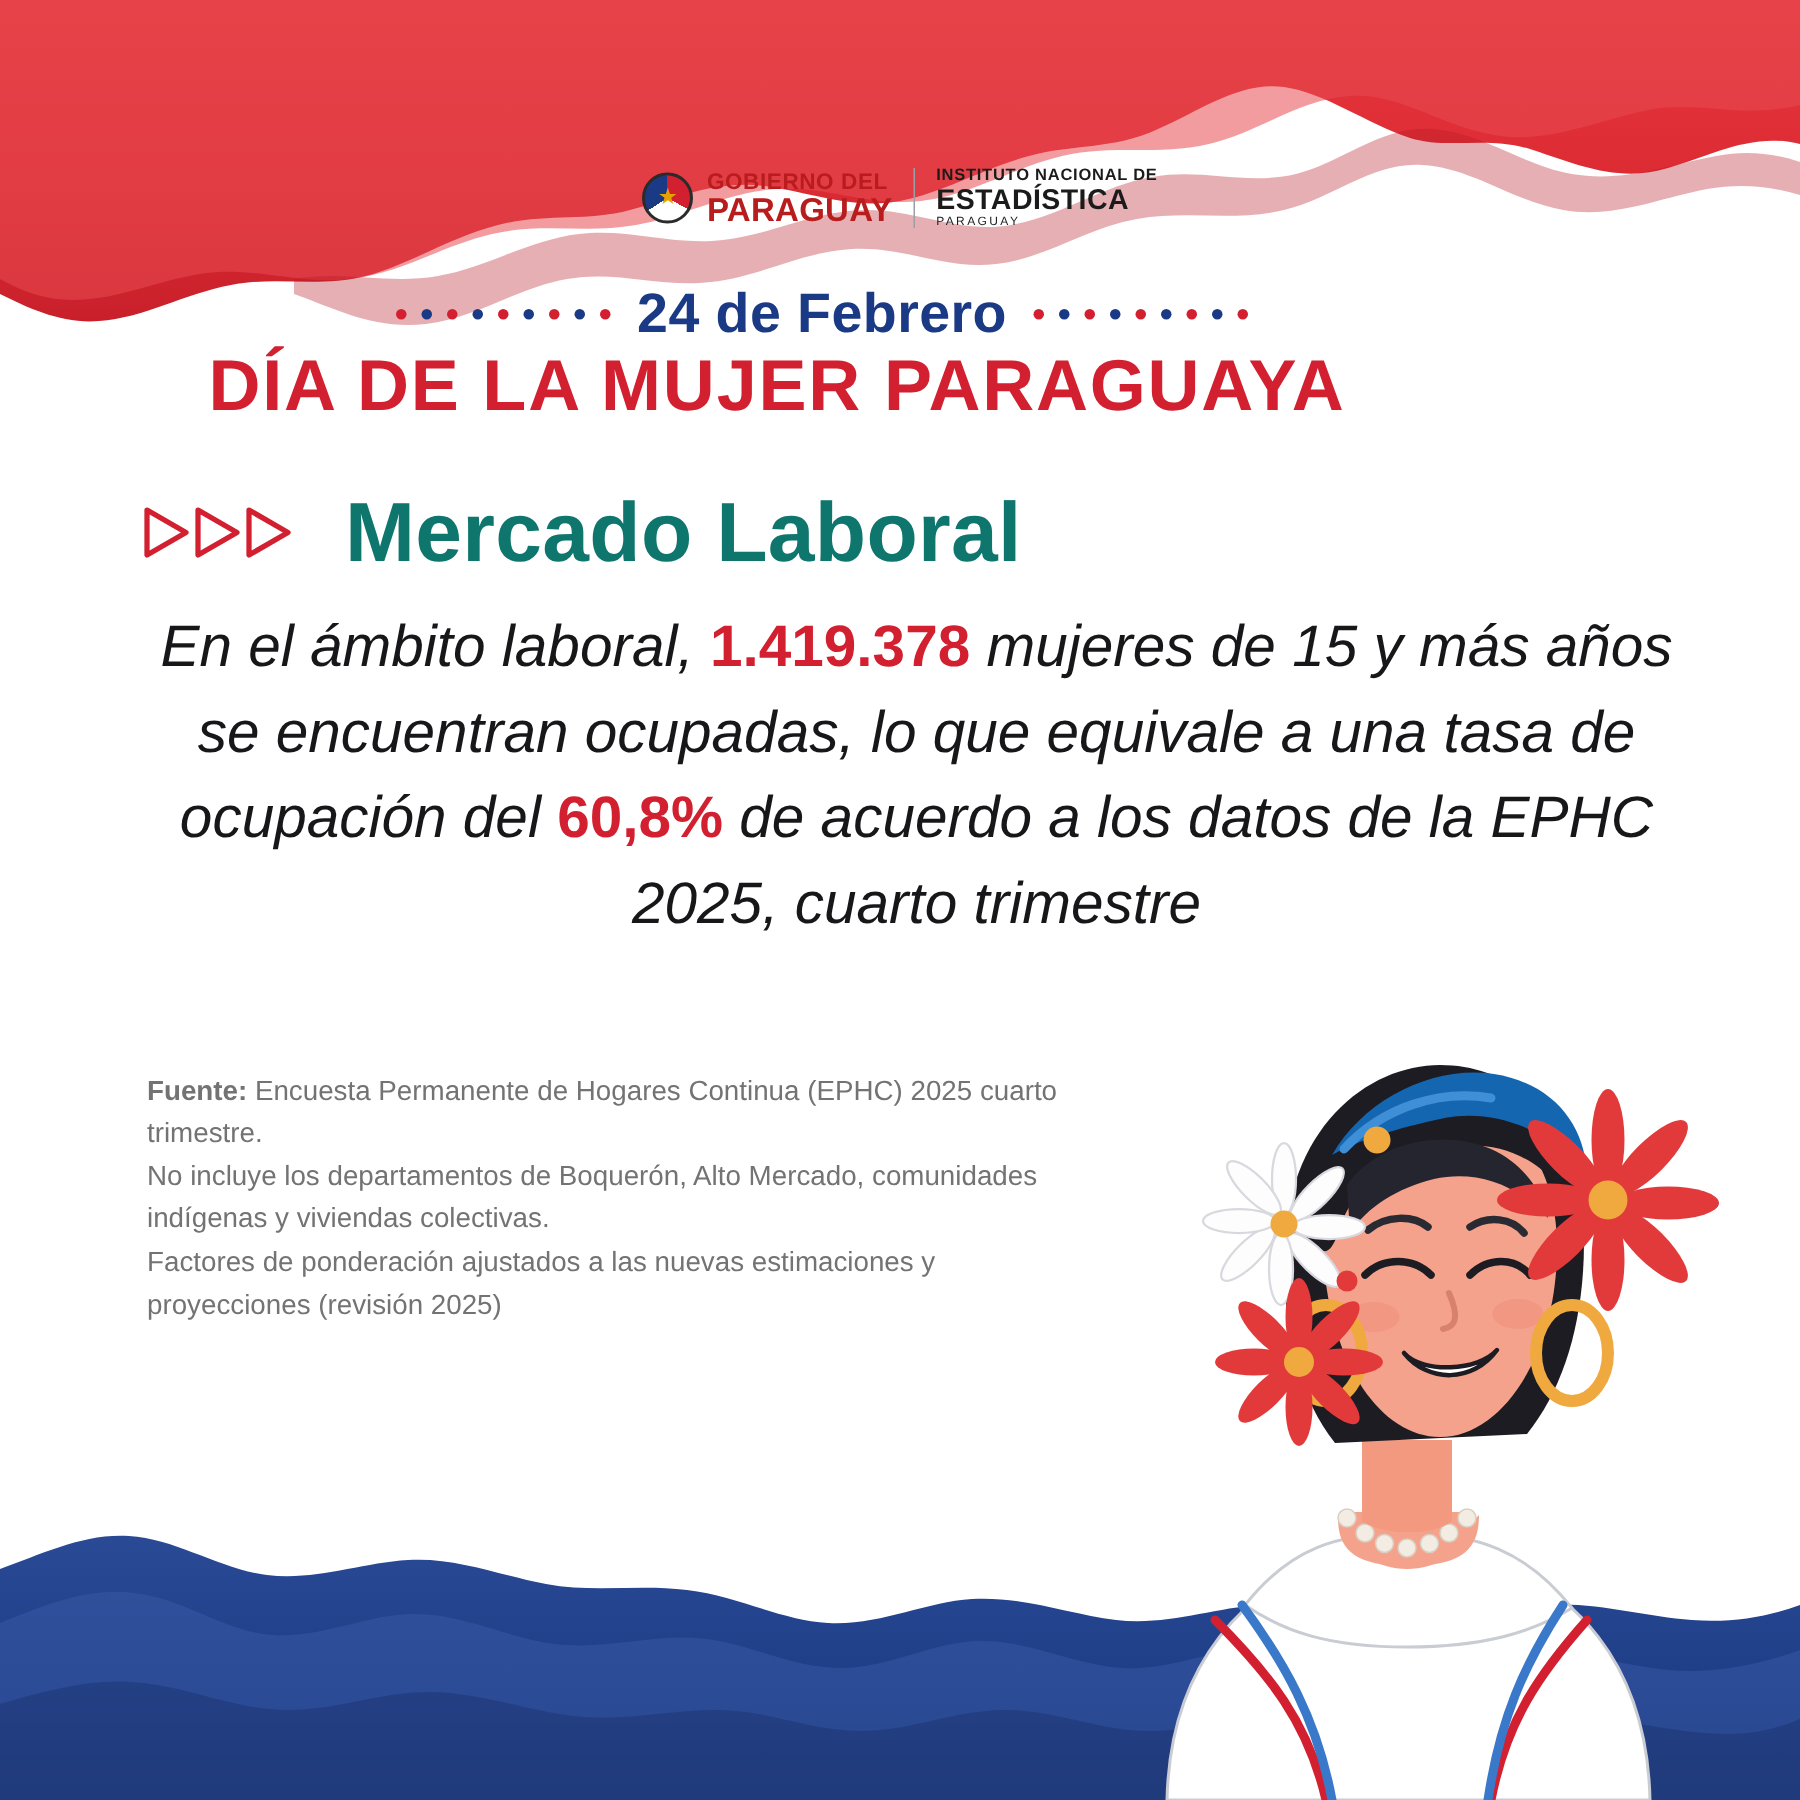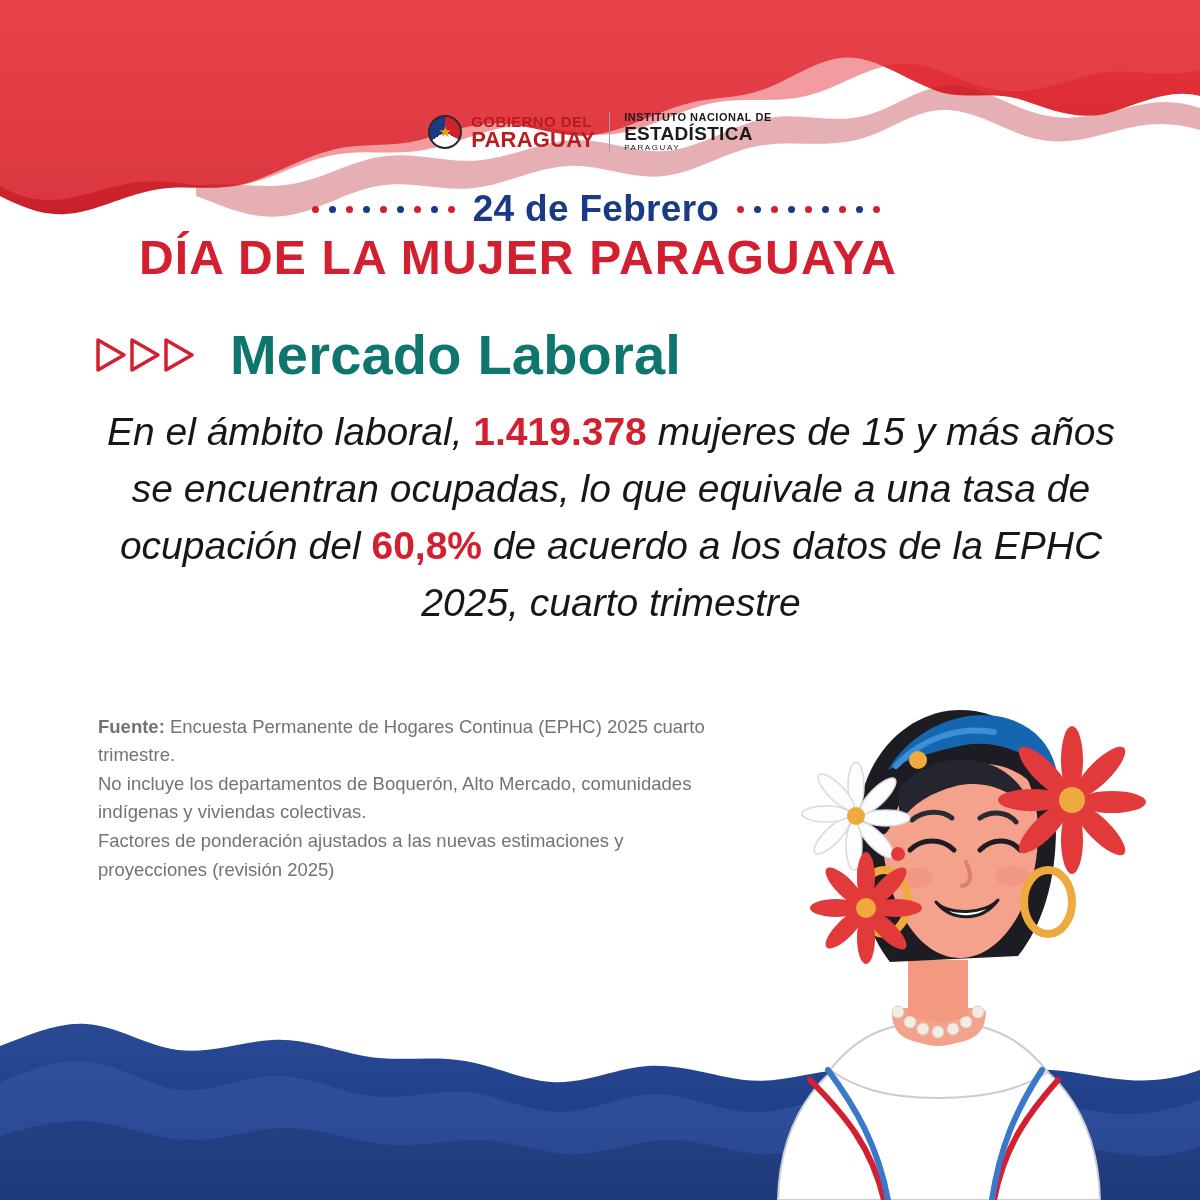--- a/index.html
+++ b/index.html
@@ -109,21 +109,20 @@
   .date-line {
     position: absolute;
     top: 188px;
     left: 0;
     width: 1096px;
     display: flex;
     justify-content: center;
     align-items: center;
     gap: 18px;
     z-index: 5;
-    padding-left: 48px;
   }
   .dots {
     display: flex;
     align-items: center;
     gap: 10px;
   }
   .dots i {
     display: block;
     width: 7px; height: 7px;
     border-radius: 50%;

